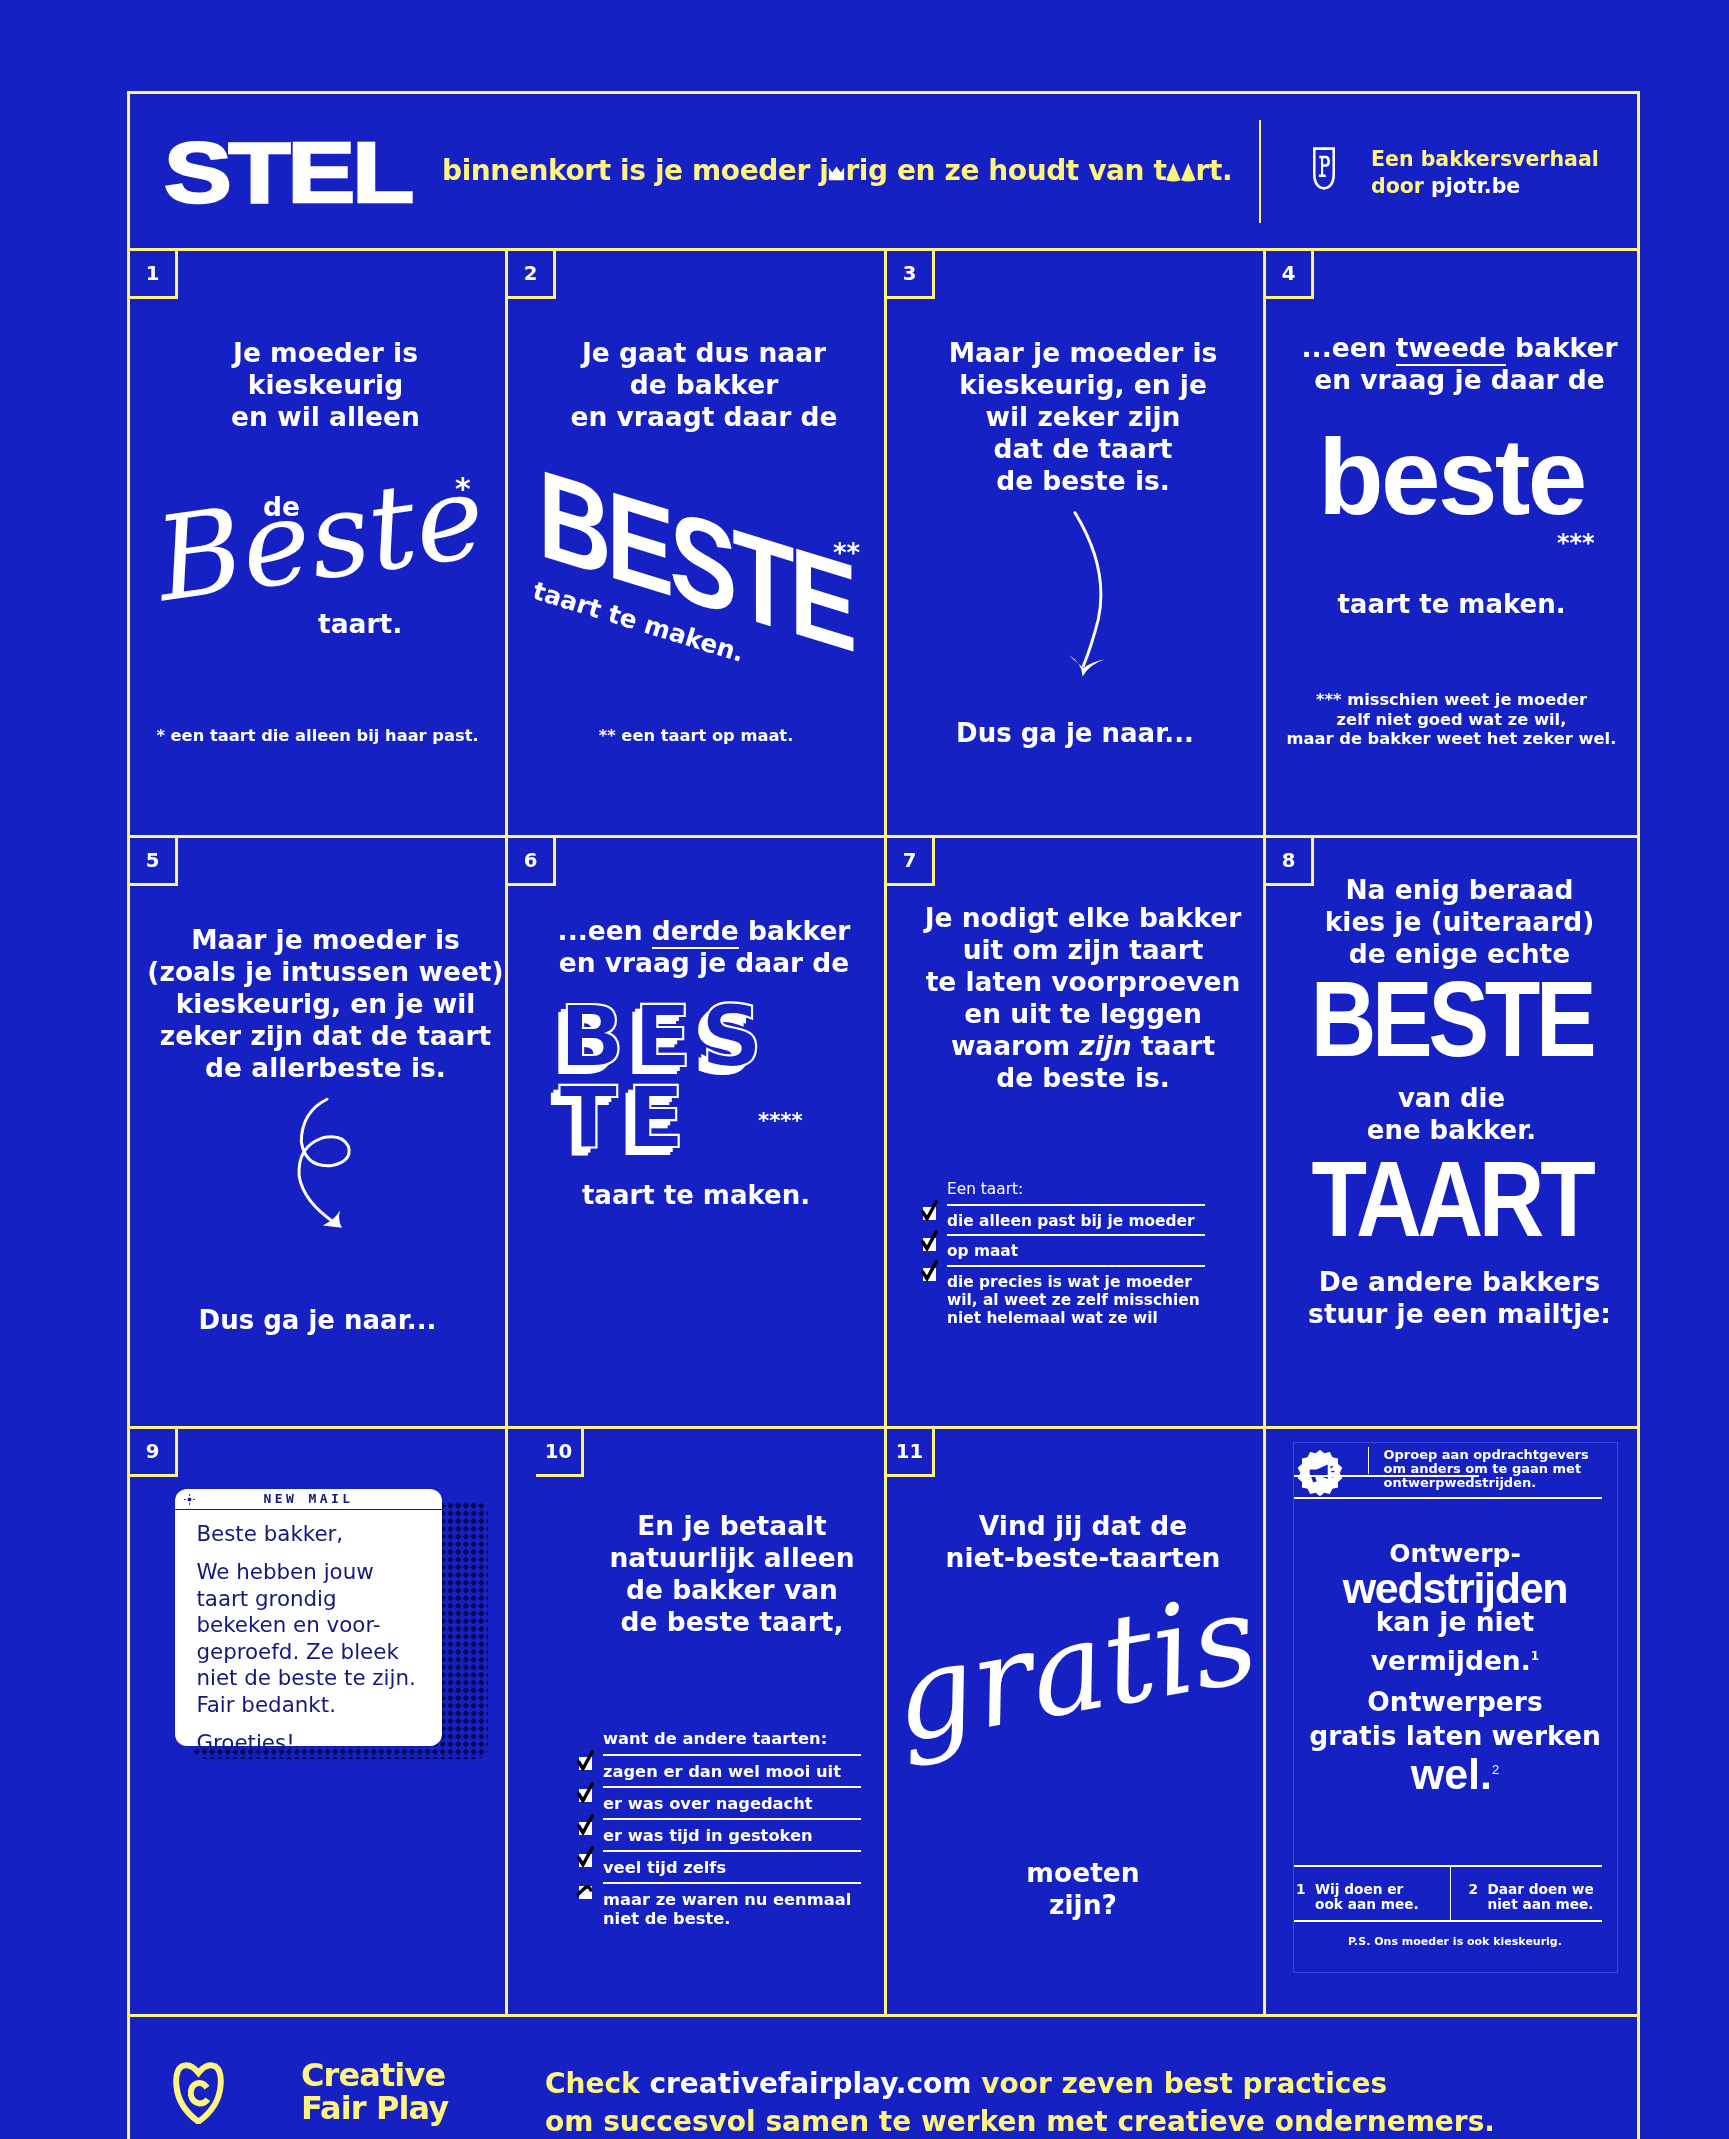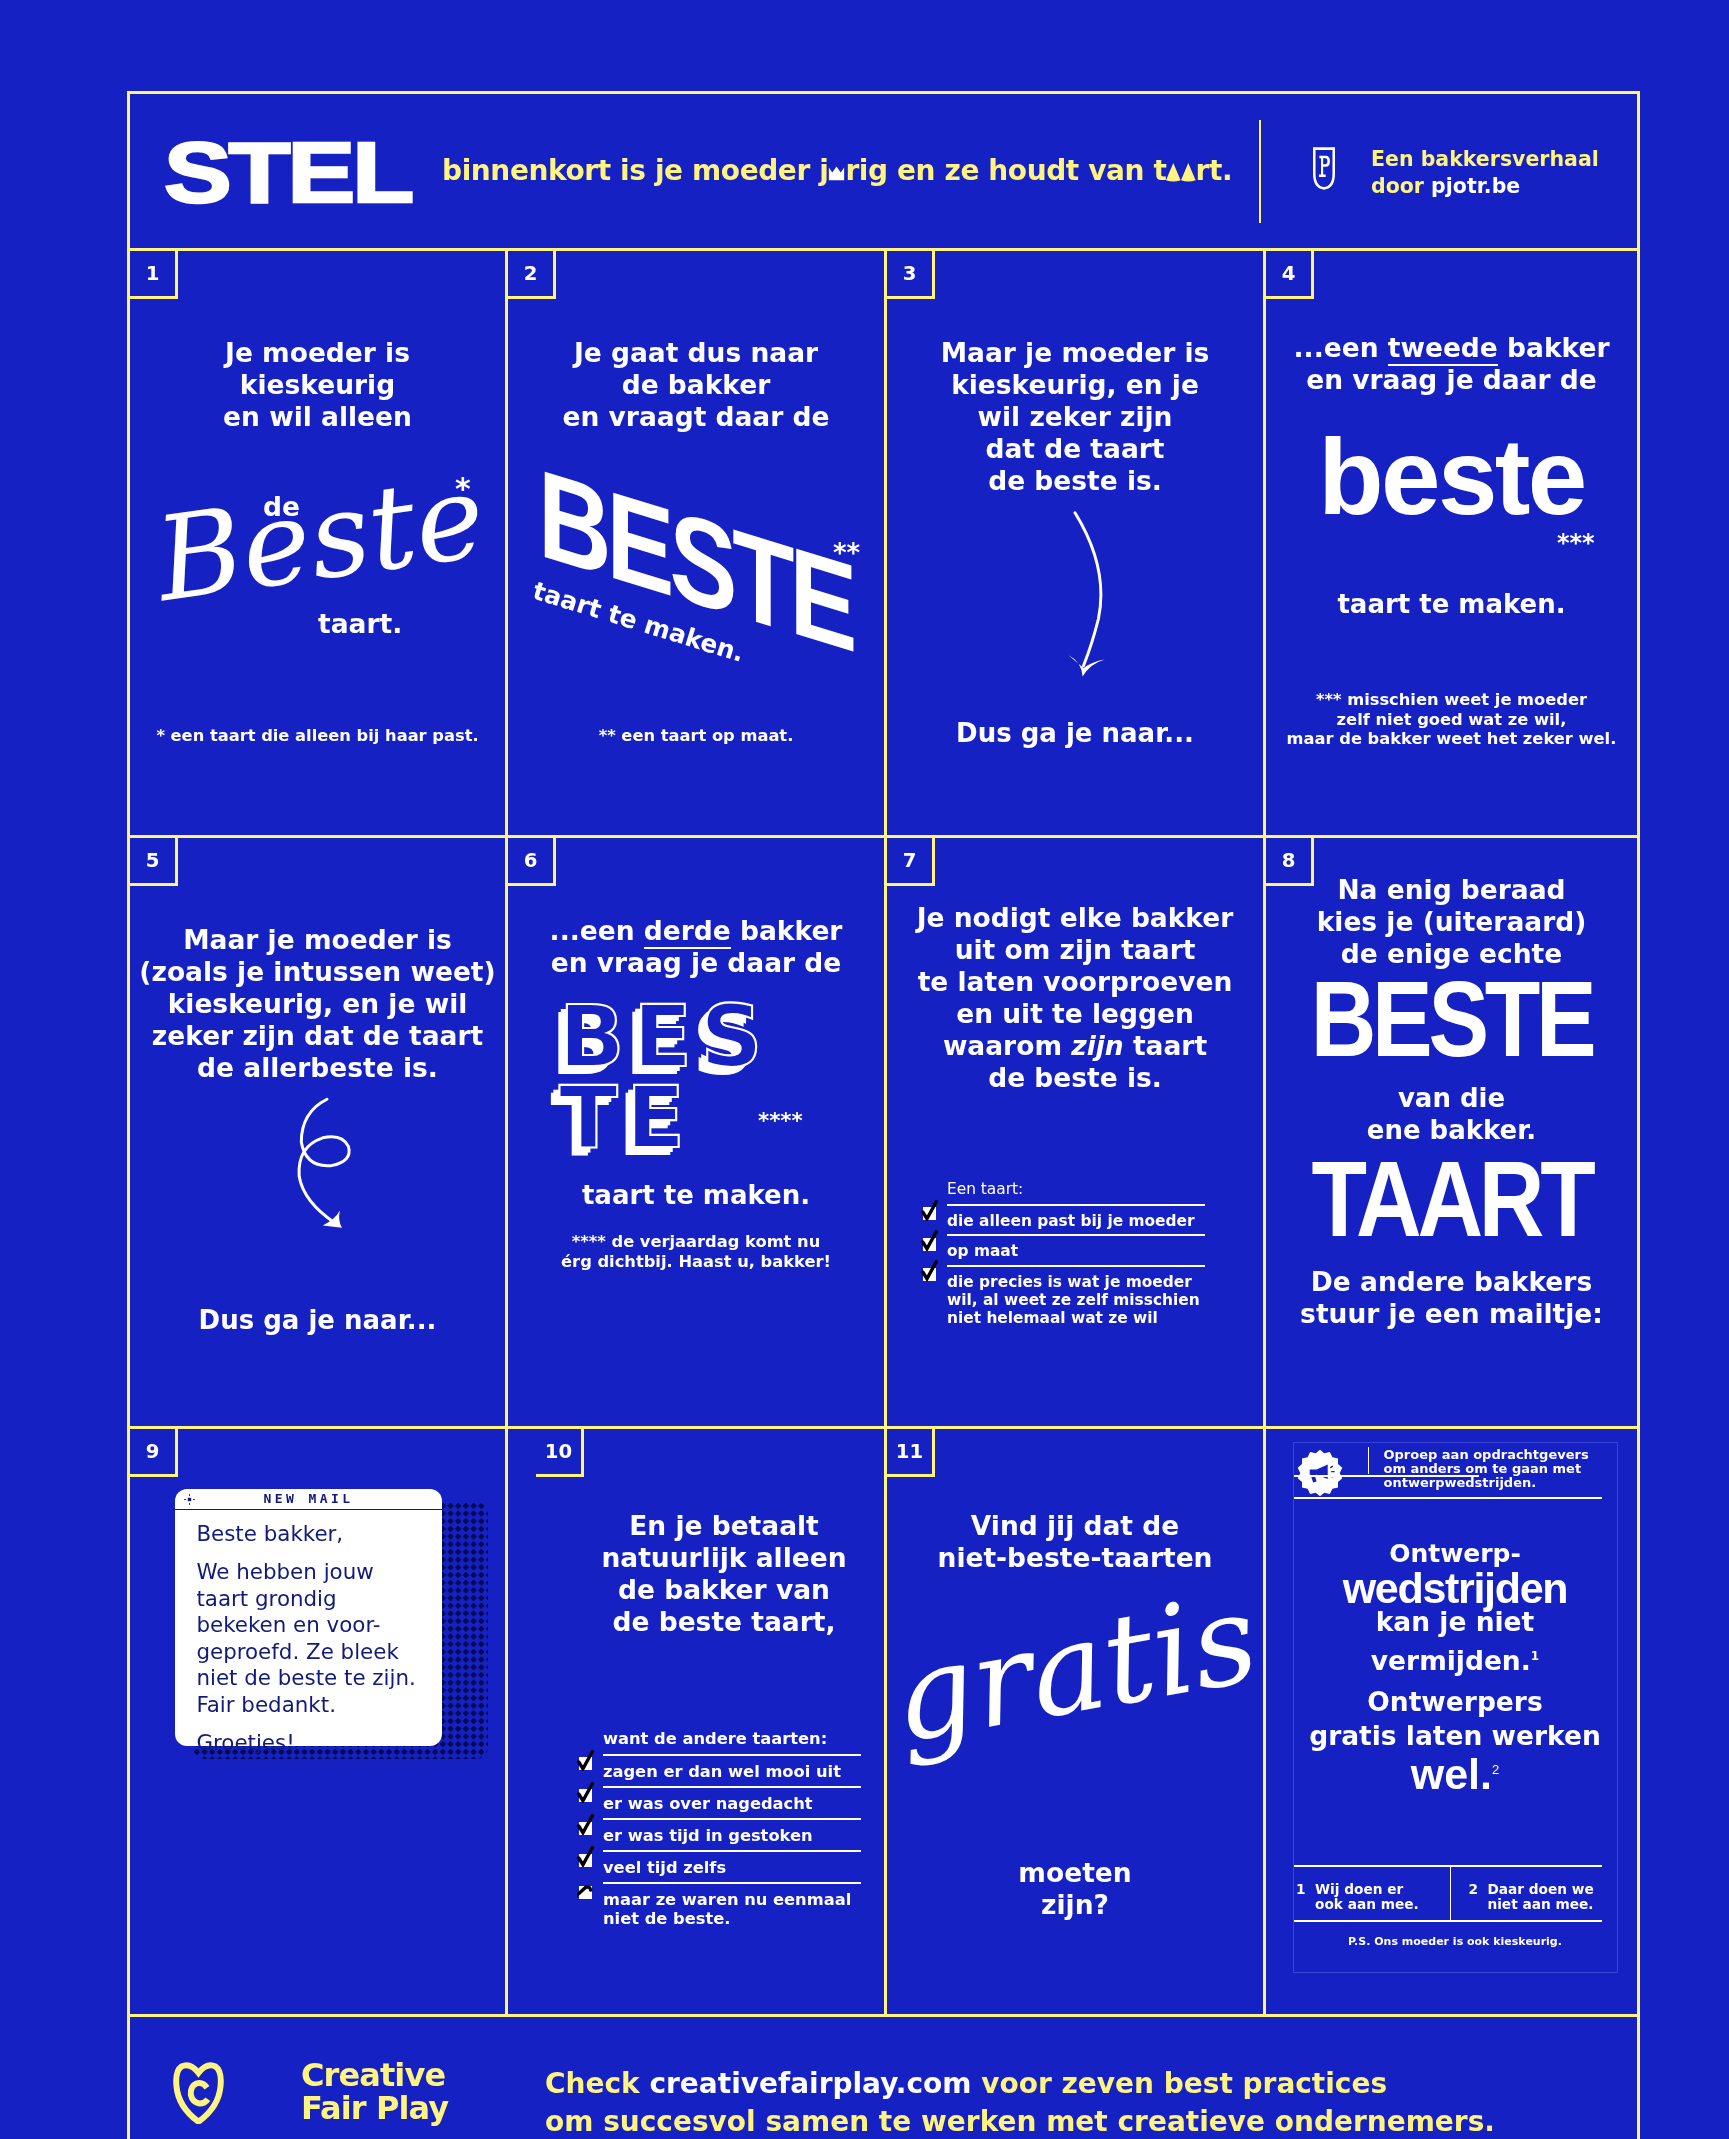--- a/index.html
+++ b/index.html
@@ -49,21 +49,21 @@
     position: absolute; left: 0; top: 0; width: 48px; height: 48px;
     border-right: 3px solid #FFF480; border-bottom: 3px solid #FFF480;
     box-sizing: border-box;
     display: flex; align-items: center; justify-content: center;
     font-weight: 700; font-size: 19.7px; color: #fff;
   }
   .ctext {
     position: absolute; left: 0; width: 100%;
     text-align: center; color: #fff; font-weight: 600;
   }
-  .lead { font-size: 26.5px; line-height: 32px; }
+  .lead { font-size: 26.5px; line-height: 32px; padding-left: 8px; }
   .small { font-size: 16.3px; line-height: 19.7px; }
   .mid { font-size: 26px; line-height: 31px; }
   u.ul { text-decoration: none; border-bottom: 2.1px solid #fff; padding-bottom: 0.9px; }
 
   .script { font-family: "DejaVu Serif", serif; font-style: italic; font-weight: 300; }
 
   .checklist { position: absolute; }
   .check-row { position: relative; display: flex; align-items: flex-start; }
   .check-box {
     width: 13px; height: 13px; background: #fff; flex: none; position: relative; margin-right: 11px; margin-top: 3.4px;
@@ -216,24 +216,20 @@
   <div class="ctext lead" style="top:77px;">
     <div><span>...een </span><u class="ul">derde</u><span> bakker</span></div>
     <div>en vraag je daar de</div>
   </div>
   <div style="position:absolute;left:51px;top:158px;font-family:'DejaVu Sans',sans-serif;font-weight:900;font-size:86px;line-height:81px;letter-spacing:8.6px;color:#1621C4;-webkit-text-stroke:2.1px #fff;text-shadow:-6px 5.1px 0 #fff,-8.6px 7.7px 0 #fff;">
     <div>BES</div>
     <div>TE</div>
   </div>
   <div style="position:absolute;left:250px;top:270px;font-size:21.4px;font-weight:700;">****</div>
   <div class="ctext" style="top:342px;font-size:26px;">taart te maken.</div>
-  <div class="ctext small" style="top:394px;">
-    <div>**** de verjaardag komt nu</div>
-    <div>érg dichtbij. Haast u, bakker!</div>
-  </div>
 </div>
 
 <div class="cell" style="left:887px;top:838px;width:376px;height:588px;">
   <div class="num-box">7</div>
   <div class="ctext lead" style="top:64px;">
     <div>Je nodigt elke bakker</div>
     <div>uit om zijn taart</div>
     <div>te laten voorproeven</div>
     <div>en uit te leggen</div>
     <div><span>waarom </span><em>zijn</em><span> taart</span></div>

